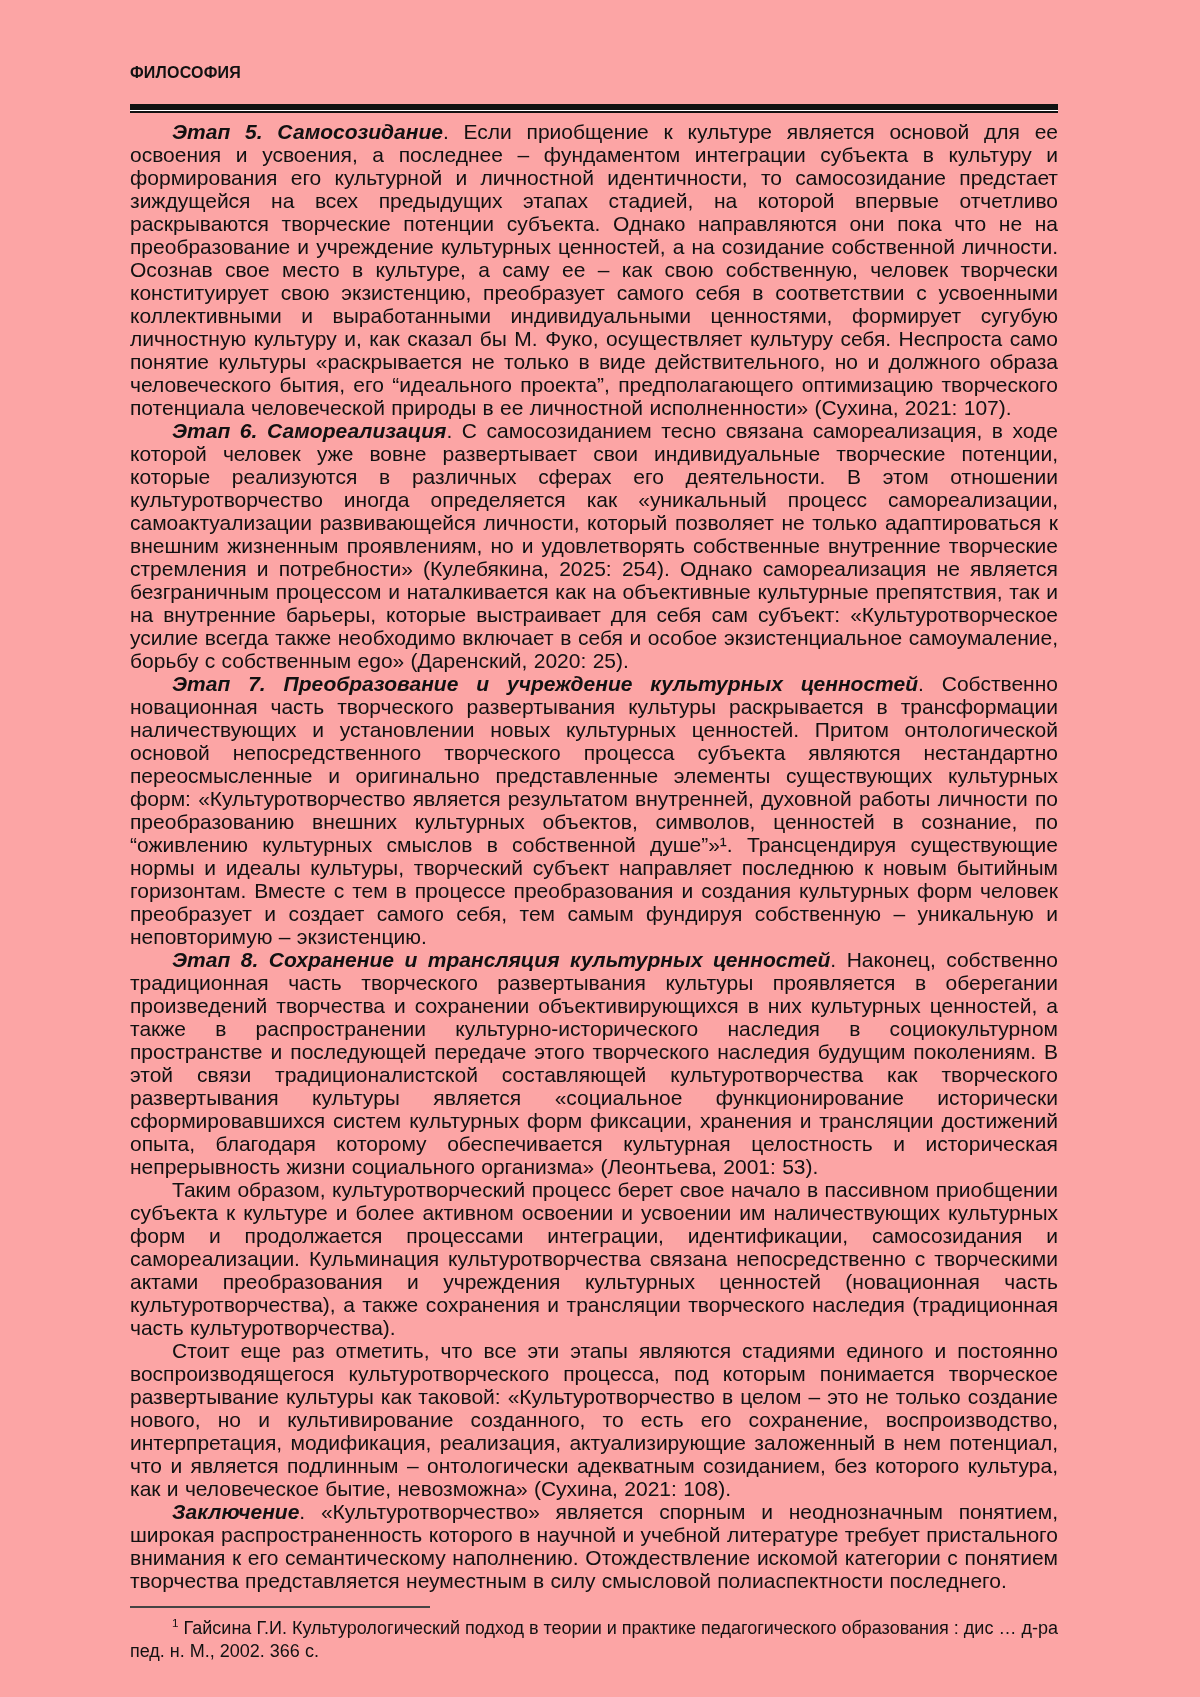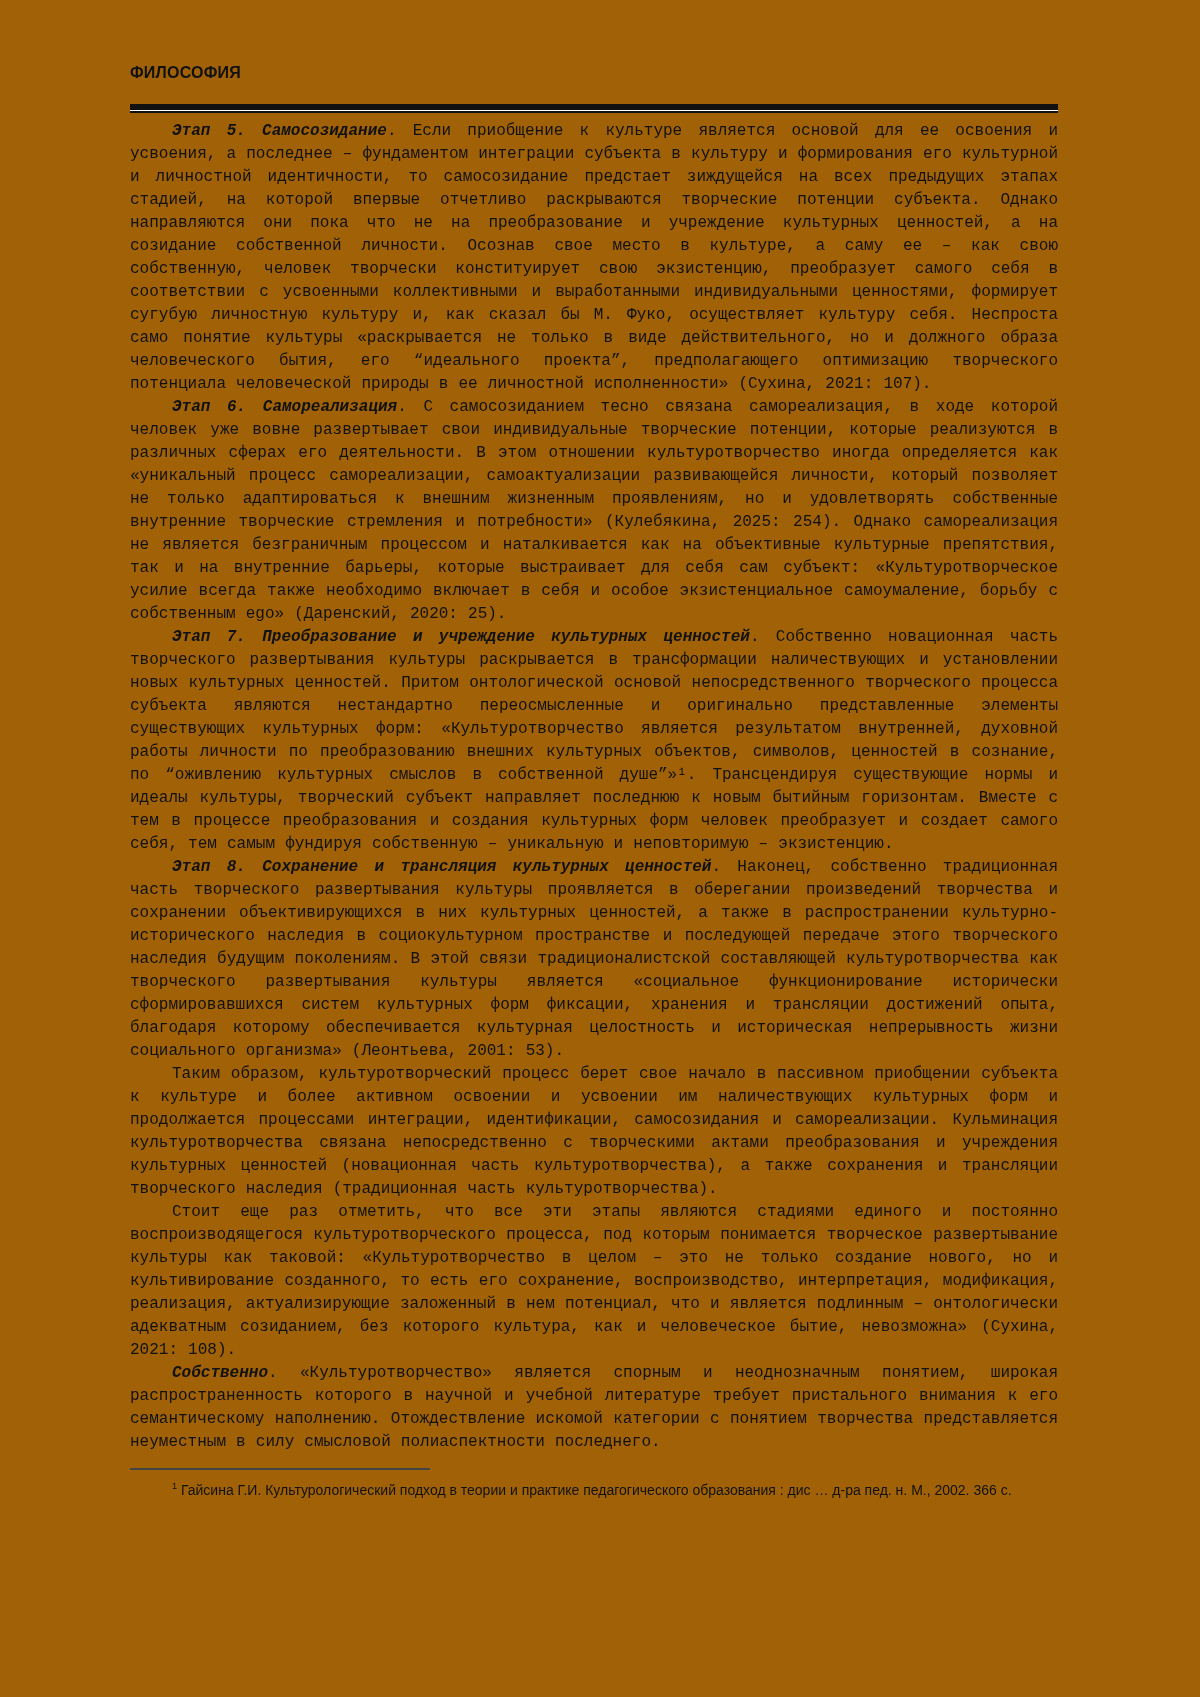--- a/index.html
+++ b/index.html
@@ -4,21 +4,21 @@
 <style>
   html, body {
     margin: 0;
     padding: 0;
     background: #ffffff;
   }
   .page {
     position: relative;
     width: 1200px;
     height: 1697px;
-    background: #a16207;
+    background: #fca5a5;
     overflow: hidden;
     font-family: "Liberation Sans", "DejaVu Sans", sans-serif;
     color: #111111;
   }
   .content {
     position: absolute;
     left: 130px;
     top: 62px;
     width: 928px;
   }
@@ -34,42 +34,41 @@
     border-top: 6px solid #111111;
     border-bottom: 2px solid #111111;
     height: 1px;
     background: #ffffff;
   }
   .body-text {
     margin-top: 7px;
   }
   .body-text p {
     margin: 0;
-    font-size: 16px;
+    font-size: 21px;
     line-height: 23px;
     text-align: justify;
     text-indent: 42px;
     word-spacing: 0.5px;
-    font-family: Liberation Mono, monospace;
   }
   .para-lead {
     font-weight: bold;
     font-style: italic;
   }
   .footnote-block {
     margin-top: 14px;
   }
   .footnote-rule {
     width: 300px;
     border-top: 2px solid #444444;
     height: 0;
   }
   .footnote-block p {
     margin: 9px 0 0 0;
-    font-size: 14px;
+    font-size: 18px;
     line-height: 23px;
     text-align: justify;
     text-indent: 42px;
   }
   sup {
     font-size: 0.65em;
     line-height: 0;
   }
 </style>
 </head>
@@ -84,21 +83,21 @@
 
     <div class="head-rule"></div>
 
     <div class="body-text">
       <p><span class="para-lead">Этап 5. Самосозидание</span><span>. Если приобщение к культуре является основой для ее освоения и усвоения, а последнее – фундаментом интеграции субъекта в культуру и формирования его культурной и личностной идентичности, то самосозидание предстает зиждущейся на всех предыдущих этапах стадией, на которой впервые отчетливо раскрываются творческие потенции субъекта. Однако направляются они пока что не на преобразование и учреждение культурных ценностей, а на созидание собственной личности. Осознав свое место в культуре, а саму ее – как свою собственную, человек творчески конституирует свою экзистенцию, преобразует самого себя в соответствии с усвоенными коллективными и выработанными индивидуальными ценностями, формирует сугубую личностную культуру и, как сказал бы М. Фуко, осуществляет культуру себя. Неспроста само понятие культуры «раскрывается не только в виде действительного, но и должного образа человеческого бытия, его “идеального проекта”, предполагающего оптимизацию творческого потенциала человеческой природы в ее личностной исполненности» (Сухина, 2021: 107).</span></p>
       <p><span class="para-lead">Этап 6. Самореализация</span><span>. С самосозиданием тесно связана самореализация, в ходе которой человек уже вовне развертывает свои индивидуальные творческие потенции, которые реализуются в различных сферах его деятельности. В этом отношении культуротворчество иногда определяется как «уникальный процесс самореализации, самоактуализации развивающейся личности, который позволяет не только адаптироваться к внешним жизненным проявлениям, но и удовлетворять собственные внутренние творческие стремления и потребности» (Кулебякина, 2025: 254). Однако самореализация не является безграничным процессом и наталкивается как на объективные культурные препятствия, так и на внутренние барьеры, которые выстраивает для себя сам субъект: «Культуротворческое усилие всегда также необходимо включает в себя и особое экзистенциальное самоумаление, борьбу с собственным ego» (Даренский, 2020: 25).</span></p>
       <p><span class="para-lead">Этап 7. Преобразование и учреждение культурных ценностей</span><span>. Собственно новационная часть творческого развертывания культуры раскрывается в трансформации наличествующих и установлении новых культурных ценностей. Притом онтологической основой непосредственного творческого процесса субъекта являются нестандартно переосмысленные и оригинально представленные элементы существующих культурных форм: «Культуротворчество является результатом внутренней, духовной работы личности по преобразованию внешних культурных объектов, символов, ценностей в сознание, по “оживлению культурных смыслов в собственной душе”»¹. Трансцендируя существующие нормы и идеалы культуры, творческий субъект направляет последнюю к новым бытийным горизонтам. Вместе с тем в процессе преобразования и создания культурных форм человек преобразует и создает самого себя, тем самым фундируя собственную – уникальную и неповторимую – экзистенцию.</span></p>
       <p><span class="para-lead">Этап 8. Сохранение и трансляция культурных ценностей</span><span>. Наконец, собственно традиционная часть творческого развертывания культуры проявляется в оберегании произведений творчества и сохранении объективирующихся в них культурных ценностей, а также в распространении культурно-исторического наследия в социокультурном пространстве и последующей передаче этого творческого наследия будущим поколениям. В этой связи традиционалистской составляющей культуротворчества как творческого развертывания культуры является «социальное функционирование исторически сформировавшихся систем культурных форм фиксации, хранения и трансляции достижений опыта, благодаря которому обеспечивается культурная целостность и историческая непрерывность жизни социального организма» (Леонтьева, 2001: 53).</span></p>
       <p><span class="para-lead"></span><span>Таким образом, культуротворческий процесс берет свое начало в пассивном приобщении субъекта к культуре и более активном освоении и усвоении им наличествующих культурных форм и продолжается процессами интеграции, идентификации, самосозидания и самореализации. Кульминация культуротворчества связана непосредственно с творческими актами преобразования и учреждения культурных ценностей (новационная часть культуротворчества), а также сохранения и трансляции творческого наследия (традиционная часть культуротворчества).</span></p>
       <p><span class="para-lead"></span><span>Стоит еще раз отметить, что все эти этапы являются стадиями единого и постоянно воспроизводящегося культуротворческого процесса, под которым понимается творческое развертывание культуры как таковой: «Культуротворчество в целом – это не только создание нового, но и культивирование созданного, то есть его сохранение, воспроизводство, интерпретация, модификация, реализация, актуализирующие заложенный в нем потенциал, что и является подлинным – онтологически адекватным созиданием, без которого культура, как и человеческое бытие, невозможна» (Сухина, 2021: 108).</span></p>
-      <p><span class="para-lead">Собственно</span><span>. «Культуротворчество» является спорным и неоднозначным понятием, широкая распространенность которого в научной и учебной литературе требует пристального внимания к его семантическому наполнению. Отождествление искомой категории с понятием творчества представляется неуместным в силу смысловой полиаспектности последнего.</span></p>
+      <p><span class="para-lead">Заключение</span><span>. «Культуротворчество» является спорным и неоднозначным понятием, широкая распространенность которого в научной и учебной литературе требует пристального внимания к его семантическому наполнению. Отождествление искомой категории с понятием творчества представляется неуместным в силу смысловой полиаспектности последнего.</span></p>
     </div>
 
     <div class="footnote-block">
       <div class="footnote-rule"></div>
       <p><sup>1</sup> <span>Гайсина Г.И. Культурологический подход в теории и практике педагогического образования : дис … д-ра пед. н. М., 2002. 366 с.</span></p>
     </div>
 
   </div>
 </div>
 

